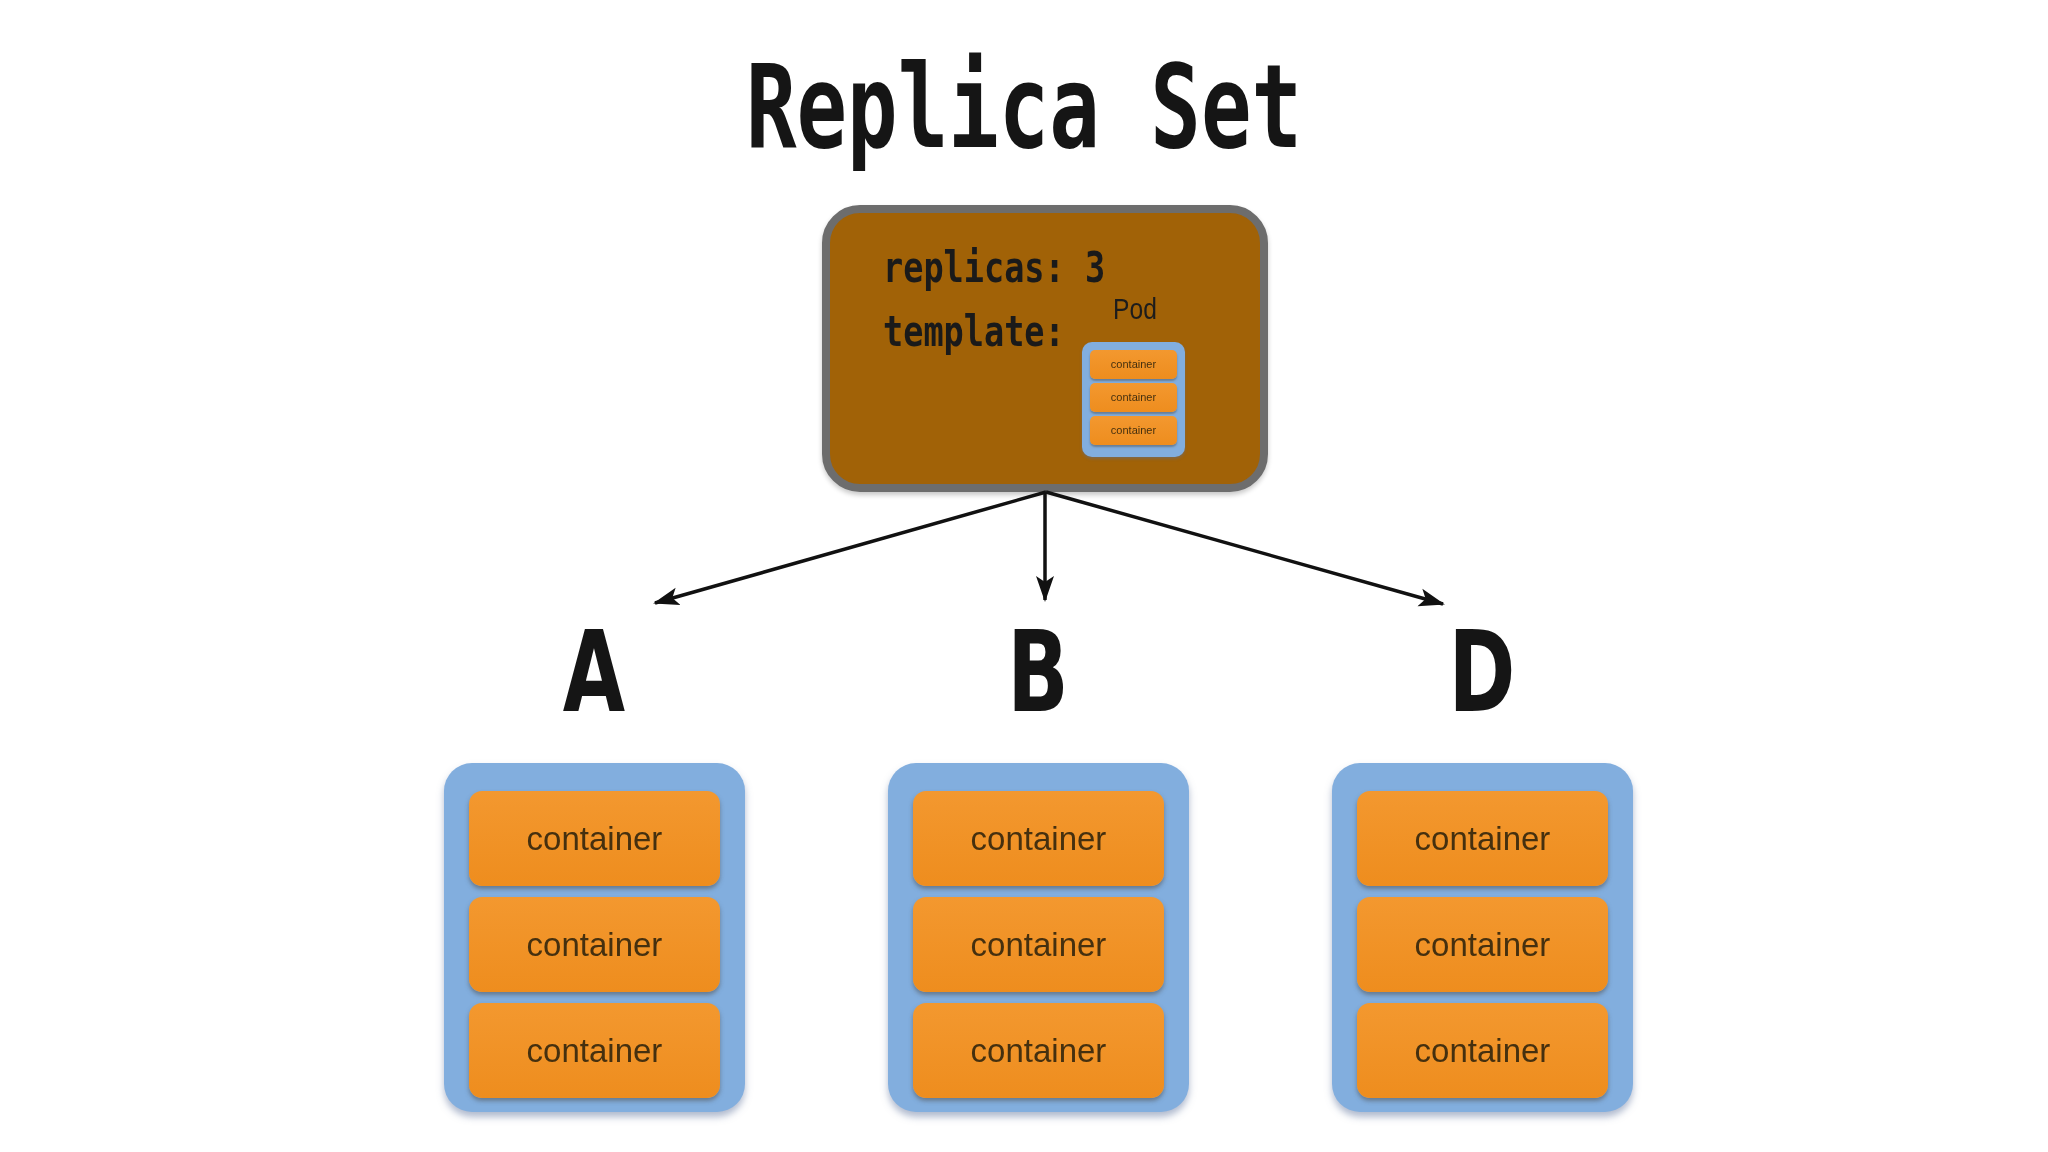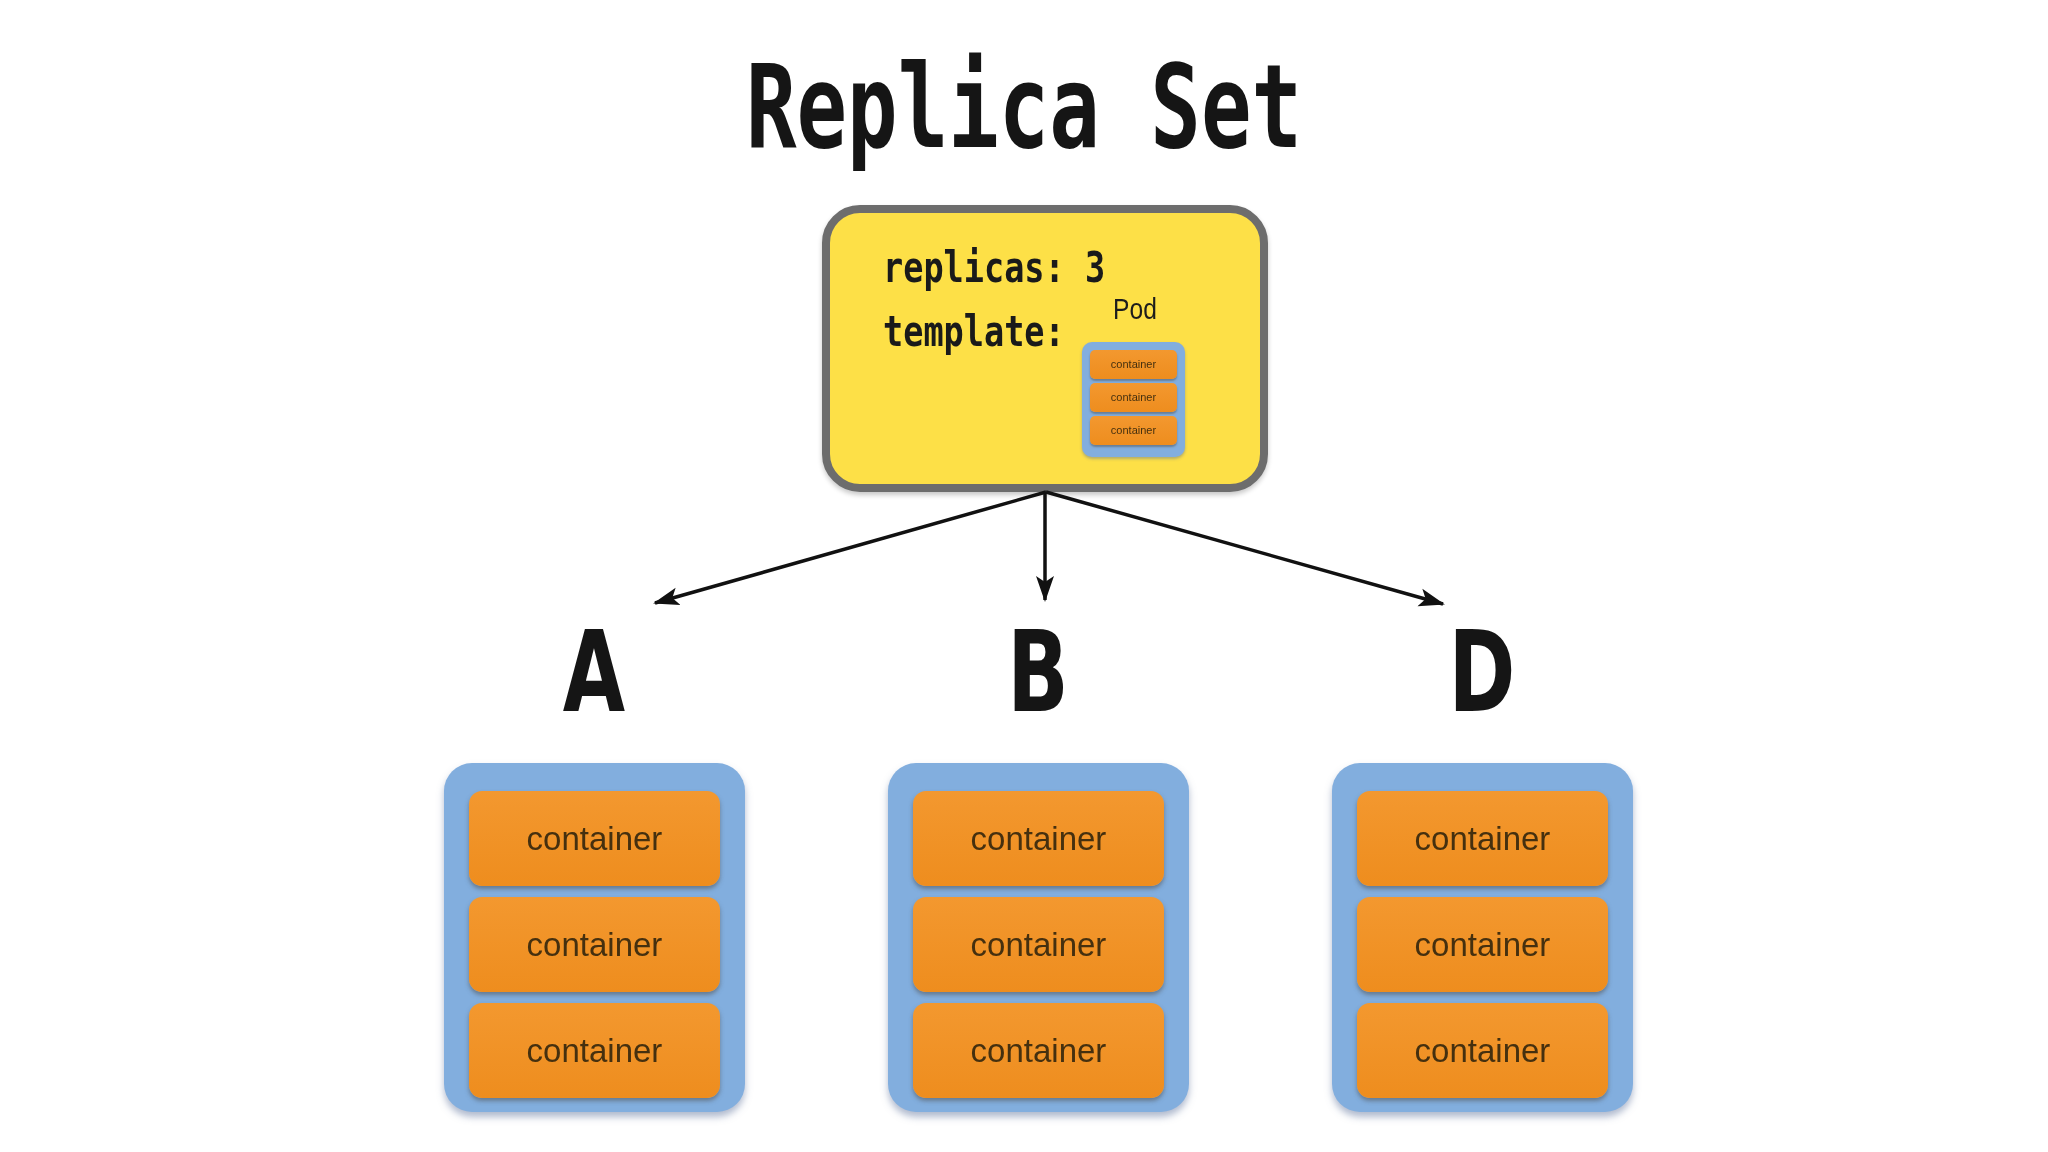--- a/index.html
+++ b/index.html
@@ -28,21 +28,21 @@
     transform: scaleX(0.73);
     transform-origin: 50% 50%;
     letter-spacing: 0px;
   }
 
   
   .rs-box {
     position: absolute;
     left: 822px; top: 205px;
     width: 430px; height: 271px;  
-    background: #fde047;
+    background: #a16207;
     border: 8px solid var(--box-border, #6d6d6d);
     border-radius: 38px;
     box-shadow: 0 3px 5px rgba(0,0,0,0.22);
   }
   .rs-spec {
     position: absolute;
     left: 53px; top: 22px;
     font-family: "DejaVu Sans Mono", monospace;
     font-weight: bold;
     font-size: 43px;

